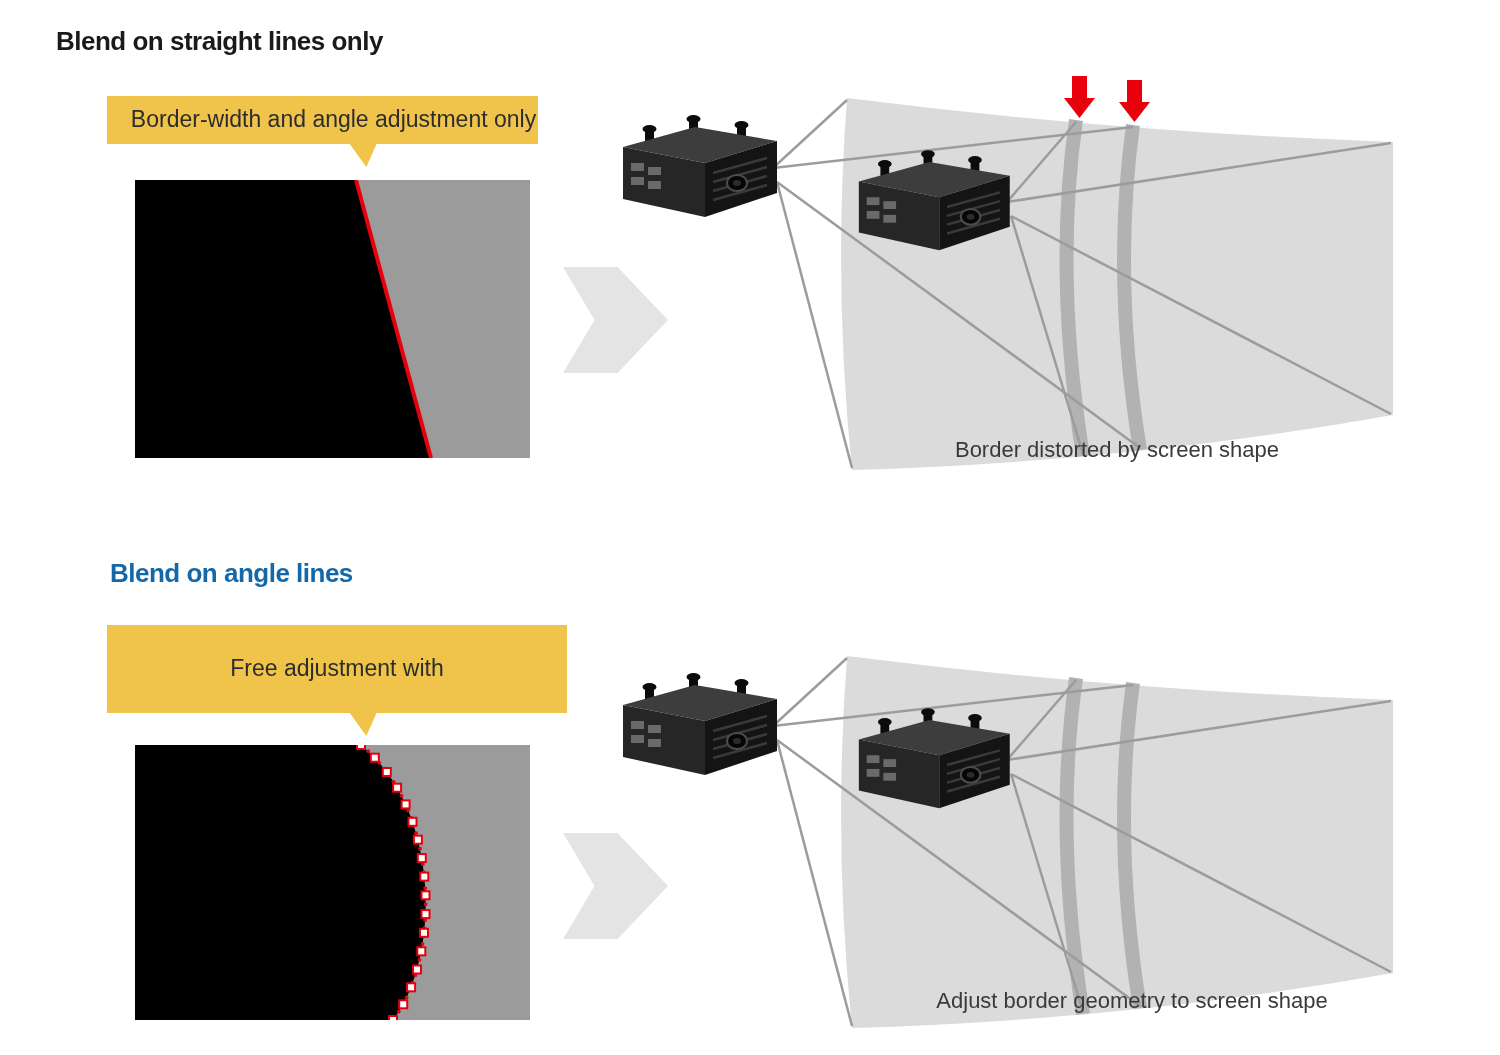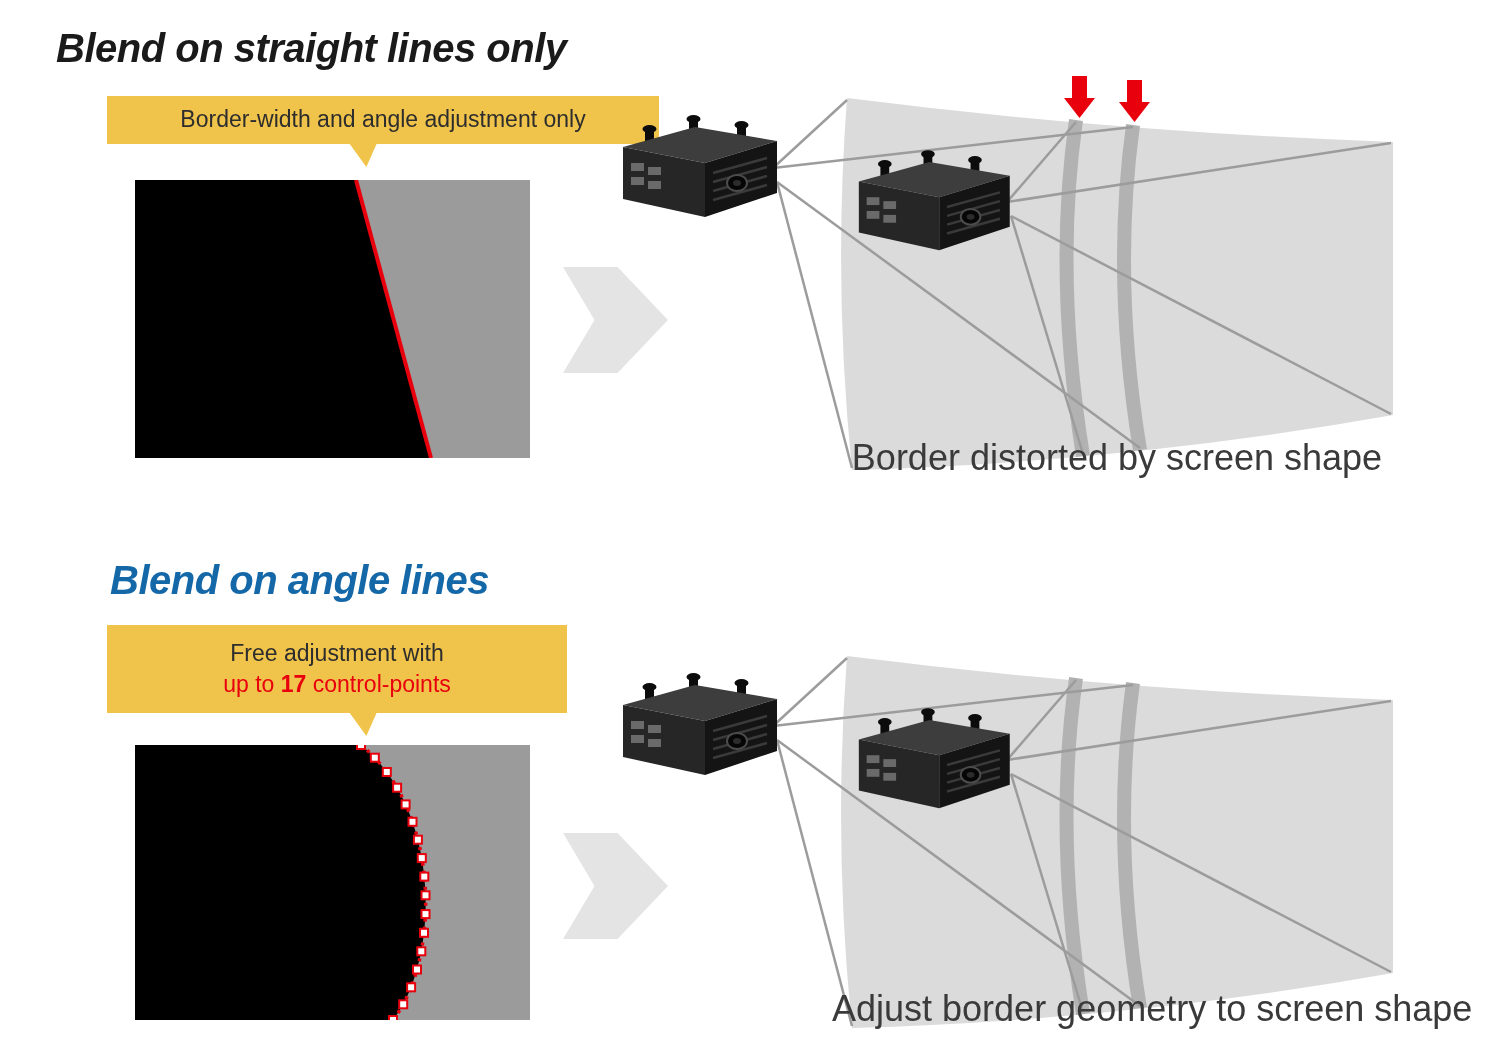--- a/index.html
+++ b/index.html
@@ -10,35 +10,35 @@
     --square-gray:#9b9b9b;
     --screen-gray:#dbdbdb;
     --band-gray:#b2b2b2;
     --beam-gray:#9c9c9c;
     --arrow-gray:#e4e4e4;
   }
   html,body{margin:0;padding:0;background:#fff;}
   body{font-family:"Liberation Sans",sans-serif;}
   .canvas{position:relative;width:1500px;height:1055px;background:#fff;overflow:hidden;}
   .abs{position:absolute;}
-  .title{font-size:40px;font-weight:bold;letter-spacing:-0.5px;white-space:nowrap;font-style:italic;}
+  .title{font-size:26px;font-weight:bold;letter-spacing:-0.5px;white-space:nowrap;}
   .title-dark{color:var(--title-dark);}
   .title-blue{color:var(--title-blue);}
   .banner{
     background:var(--banner-bg);
     display:flex;flex-direction:column;justify-content:center;align-items:center;
     text-align:center;color:#2d2d2d;font-size:23px;line-height:1.35;
   }
   .banner .red-line{color:var(--accent-red);}
   .banner .red-line strong{font-weight:bold;}
   .pointer{
     width:28px;height:24px;background:var(--banner-bg);
     clip-path:polygon(0 0,100% 0,62% 100%);
   }
-  .caption{font-size:36px;color:#3a3a3a;text-align:center;white-space:nowrap;}
+  .caption{font-size:22px;color:#3a3a3a;text-align:center;white-space:nowrap;}
   .chevron-arrow{
     background:var(--arrow-gray);
     clip-path:polygon(0% 0%,52% 0%,100% 50%,52% 100%,0% 100%,30% 50%);
   }
   svg{display:block;}
 </style>
 </head>
 <body>
 
 <svg width="0" height="0" style="position:absolute" aria-hidden="true">
@@ -95,21 +95,21 @@
       <use href="#projector" transform="translate(296,90) scale(0.98)"></use>
     </g>
   </defs>
 </svg>
 
 <div class="canvas">
 
   <div>
     <div class="abs title title-dark" style="left:56px;top:26px;">Blend on straight lines only</div>
 
-    <div class="abs banner" style="left:107px;top:96px;width:552px;height:48px;">
+    <div class="abs banner" style="left:107px;top:96px;width:409px;height:48px;padding-left:22px;">
       <span>Border-width and angle adjustment only</span>
     </div>
     <div class="abs pointer" style="left:349px;top:143px;"></div>
 
     <svg class="abs" style="left:135px;top:180px;" width="395" height="278" viewBox="0 0 395 278">
       <rect width="395" height="278" fill="#000"></rect>
       <polygon points="221,0 395,0 395,278 296,278" fill="var(--square-gray)"></polygon>
       <line x1="221" y1="0" x2="296" y2="278" stroke="var(--accent-red)" stroke-width="4"></line>
     </svg>
 
@@ -128,21 +128,20 @@
     </svg>
 
     <div class="abs caption" style="left:817px;top:437px;width:600px;">Border distorted by screen shape</div>
   </div>
 
   <div>
     <div class="abs title title-blue" style="left:110px;top:558px;">Blend on angle lines</div>
 
     <div class="abs banner" style="left:107px;top:625px;width:460px;height:88px;">
       <span>Free adjustment with</span>
-      <span class="red-line"><span>up to </span><strong>17</strong><span> control-points</span></span>
     </div>
     <div class="abs pointer" style="left:349px;top:712px;"></div>
 
     <svg class="abs" style="left:135px;top:745px;" width="395" height="275" viewBox="0 0 395 275">
       <rect width="395" height="275" fill="#000"></rect>
       <path d="M226,0 L395,0 L395,275 L258,275 C305,215 307,65 226,0 Z" fill="var(--square-gray)"></path>
       <path id="curve-path" d="M226,0 C307,65 305,215 258,275" stroke="var(--accent-red)" stroke-width="3.5" stroke-dasharray="3 5" fill="none"></path>
       <g id="control-points">
           <rect x="222.0" y="-4.0" width="8" height="8" fill="#fff" stroke="var(--accent-red)" stroke-width="2"></rect>
           <rect x="235.8" y="8.7" width="8" height="8" fill="#fff" stroke="var(--accent-red)" stroke-width="2"></rect>

